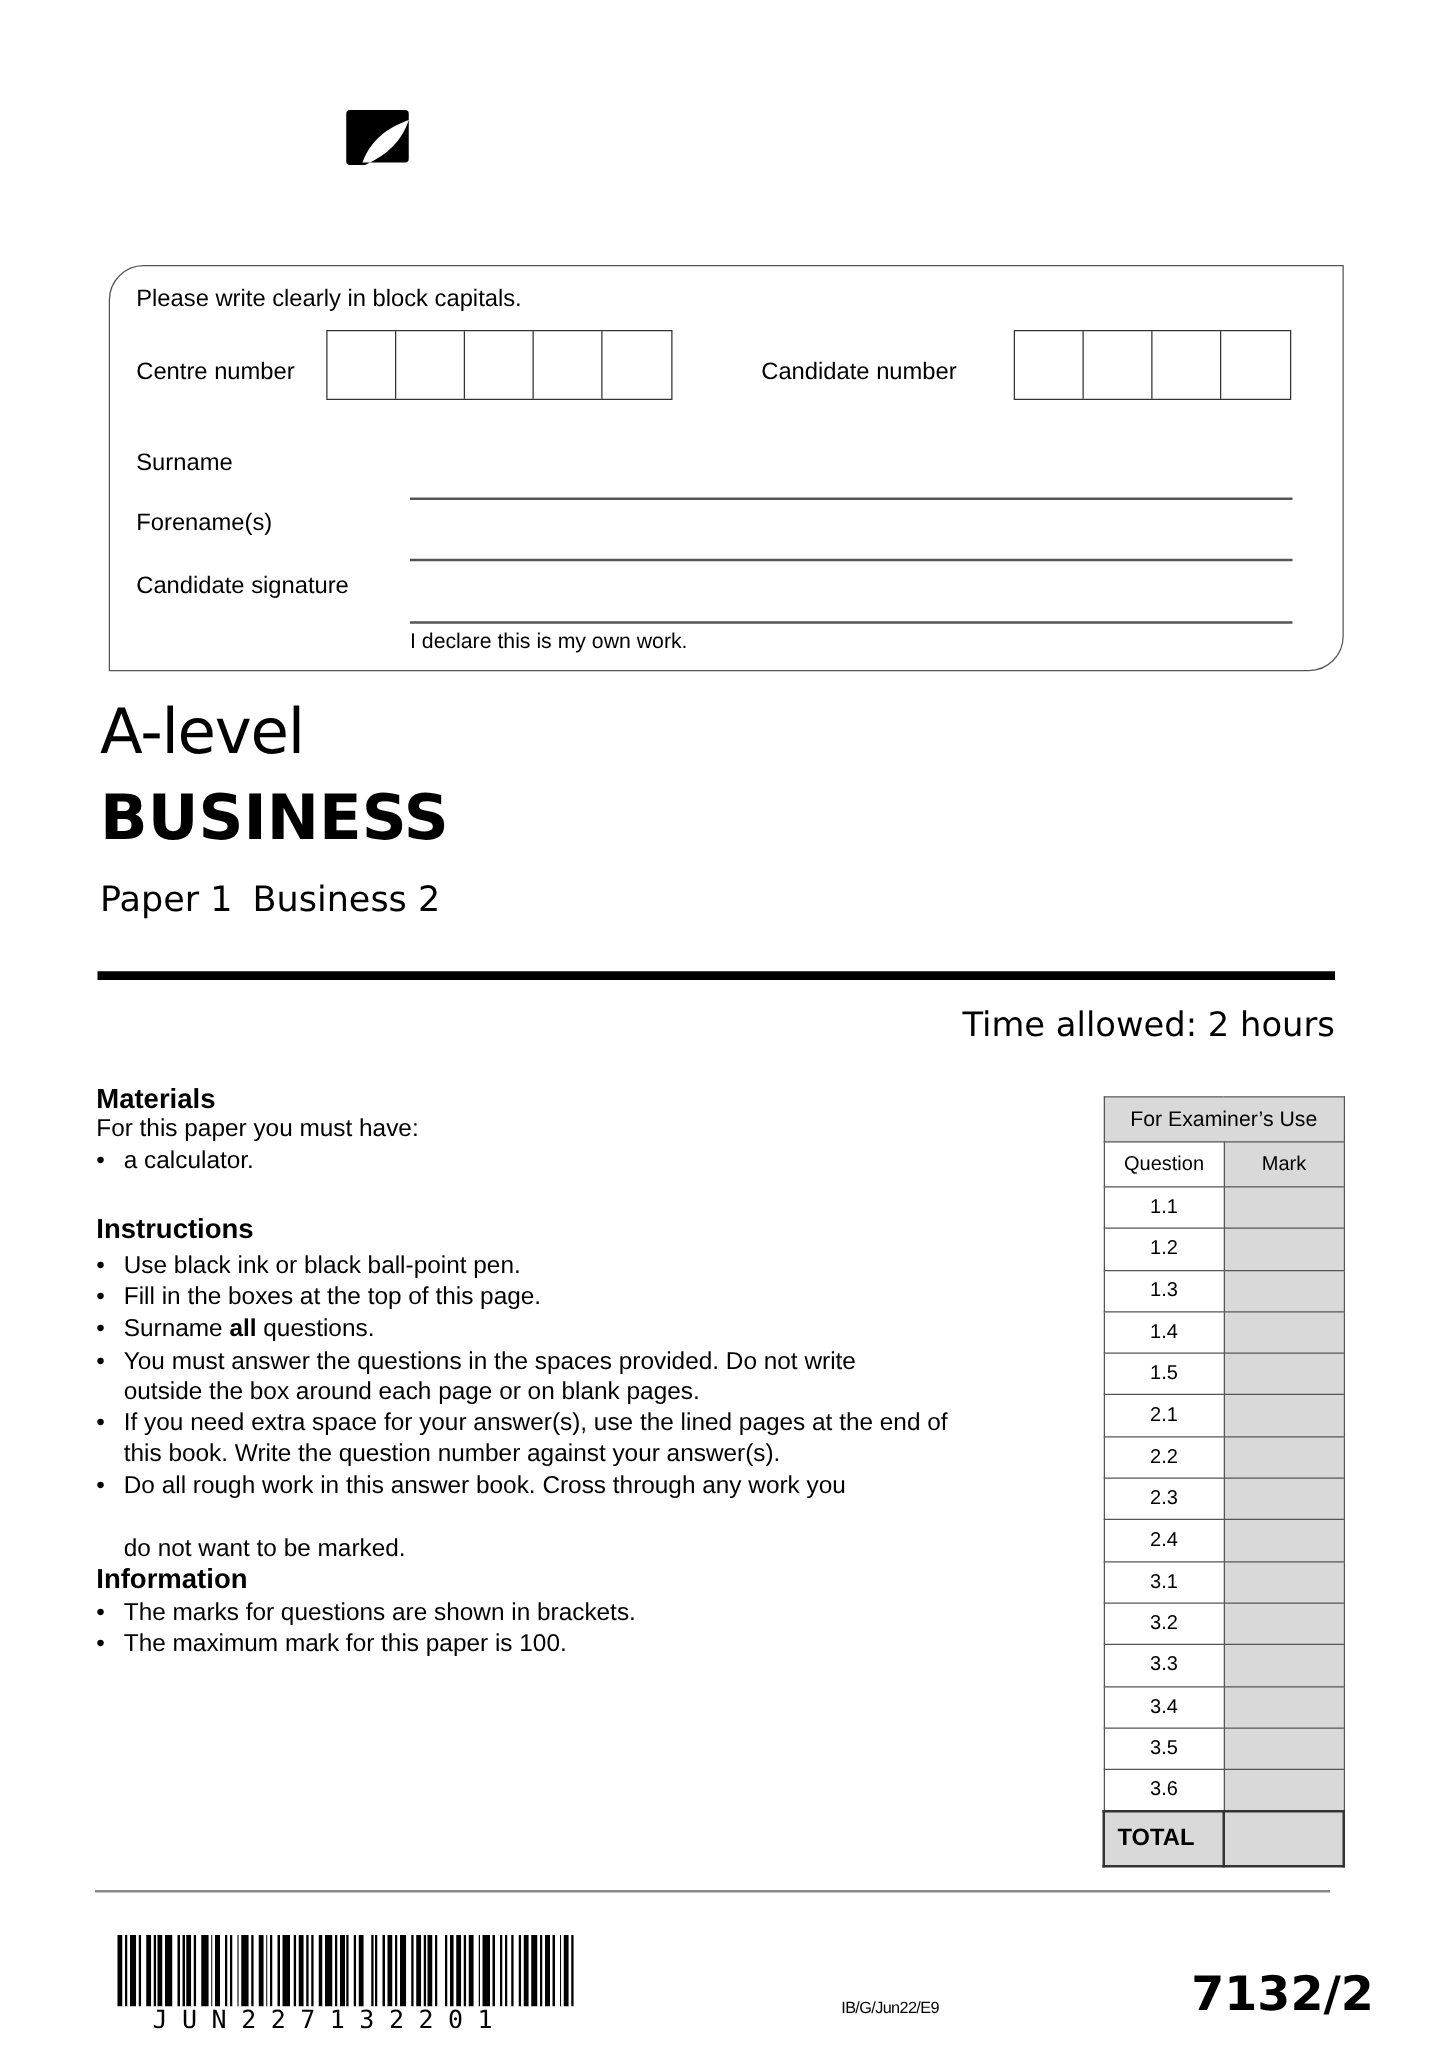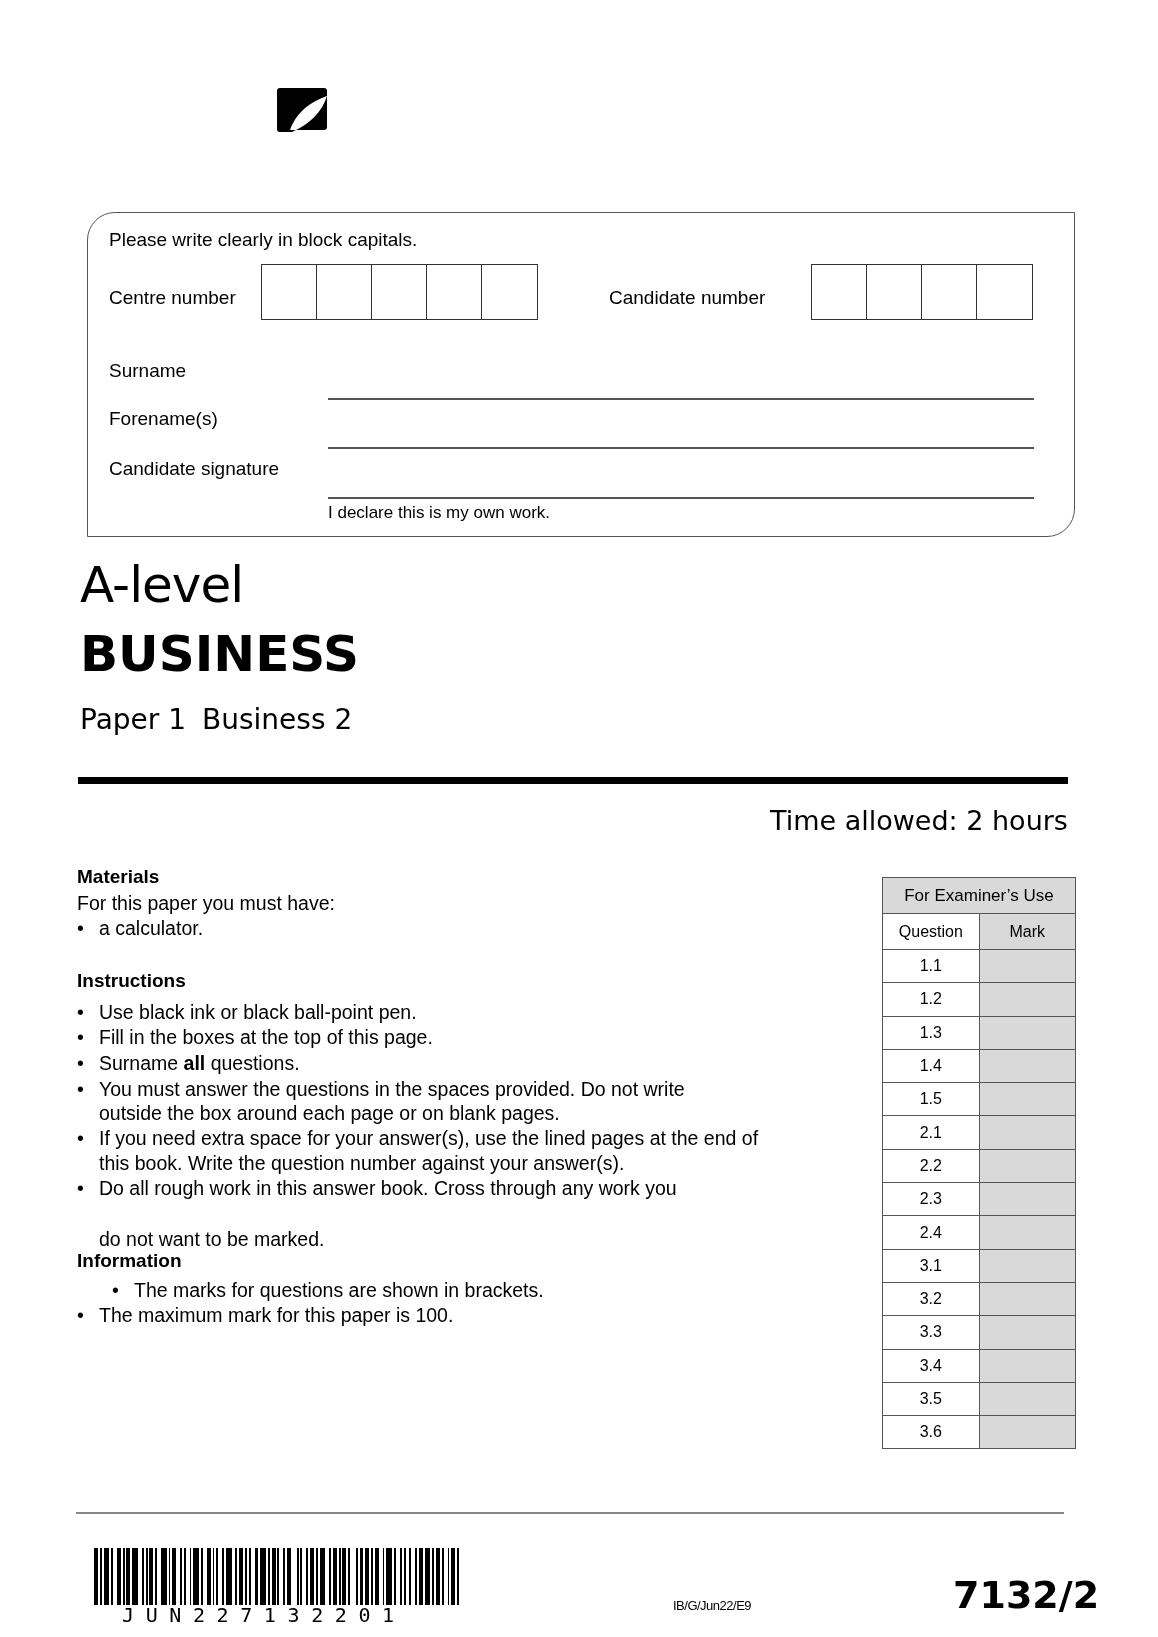--- a/index.html
+++ b/index.html
@@ -24,21 +24,21 @@
 
     
     .alevel { left: 80px; top: 556px; font-family: "DejaVu Sans", sans-serif; font-size: 50px; font-weight: normal; letter-spacing: -1px; }
     .subject { left: 80px; top: 625px; font-family: "DejaVu Sans", sans-serif; font-size: 50px; font-weight: bold; letter-spacing: 0px; }
     .paper { left: 80px; top: 703px; font-family: "DejaVu Sans", sans-serif; font-size: 28px; }
     .paper span { margin-right: 16px; }
     .thick-rule { left: 78px; top: 777px; width: 990px; height: 7px; background: #000; }
     .time { left: 770px; top: 805px; font-family: "DejaVu Sans", sans-serif; font-size: 27px; }
 
     
-    .sec-title { position: absolute; left: 77px; font-size: 19px; font-weight: bold; }
+    .sec-title { position: absolute; left: 77px; font-size: 22px; font-weight: bold; }
     .text-line { position: absolute; left: 77px; font-size: 19.5px; white-space: nowrap; }
     .bullet { position: absolute; left: 77px; font-size: 19.5px; white-space: nowrap; }
     .bullet .dot { display: inline-block; width: 22px; }
     .cont { position: absolute; left: 99px; font-size: 19.5px; white-space: nowrap; }
 
     
     .exam-table { left: 882px; top: 877px; width: 194px; border-collapse: collapse; font-size: 16px; }
     .exam-table td { border: 1px solid #555; height: 33.3px; text-align: center; }
     .exam-table .head { background: #d9d9d9; height: 36px; font-size: 17px; }
     .exam-table .colhead { height: 36px; font-size: 16px; }
@@ -113,21 +113,21 @@
 <div class="bullet" style="top:1026px;"><span class="dot">•</span><span>Fill in the boxes at the top of this page.</span></div>
 <div class="bullet" style="top:1052px;"><span class="dot">•</span><span>Surname </span><b>all</b><span> questions.</span></div>
 <div class="bullet" style="top:1078px;"><span class="dot">•</span><span>You must answer the questions in the spaces provided.  Do not write</span></div>
 <div class="cont" style="top:1102px;">outside the box around each page or on blank pages.</div>
 <div class="bullet" style="top:1127px;"><span class="dot">•</span><span>If you need extra space for your answer(s), use the lined pages at the end of</span></div>
 <div class="cont" style="top:1152px;">this book.  Write the question number against your answer(s).</div>
 <div class="bullet" style="top:1177px;"><span class="dot">•</span><span>Do all rough work in this answer book.  Cross through any work you</span></div>
 <div class="cont" style="top:1228px;">do not want to be marked.</div>
 
 <div class="sec-title" style="top:1250px;">Information</div>
-<div class="bullet" style="top:1279px;margin-left:35px;"><span class="dot">•</span><span>The marks for questions are shown in brackets.</span></div>
+<div class="bullet" style="top:1279px;"><span class="dot">•</span><span>The marks for questions are shown in brackets.</span></div>
 <div class="bullet" style="top:1304px;"><span class="dot">•</span><span>The maximum mark for this paper is 100.</span></div>
 
 <table class="abs exam-table">
   <tbody id="exam-body">
     <tr>
       <td class="head" colspan="2">For Examiner’s Use</td>
     </tr>
     <tr>
       <td class="q colhead">Question</td>
       <td class="mark colhead">Mark</td>
@@ -185,20 +185,24 @@
         <td class="mark"></td>
       </tr>
       <tr>
         <td class="q">3.5</td>
         <td class="mark"></td>
       </tr>
       <tr>
         <td class="q">3.6</td>
         <td class="mark"></td>
       </tr>
+      <tr class="total-row">
+        <td class="total-lbl">TOTAL</td>
+        <td class="mark"></td>
+      </tr>
     </tbody>
 </table>
 
 <div class="abs footer-rule"></div>
 <div class="abs barcode" id="barcode">
     <i style="width: 3.83505px; background: rgb(0, 0, 0);"></i>
     <i style="width: 1.91753px; background: rgb(255, 255, 255);"></i>
     <i style="width: 1.91753px; background: rgb(0, 0, 0);"></i>
     <i style="width: 1.91753px; background: rgb(255, 255, 255);"></i>
     <i style="width: 5.75258px; background: rgb(0, 0, 0);"></i>

